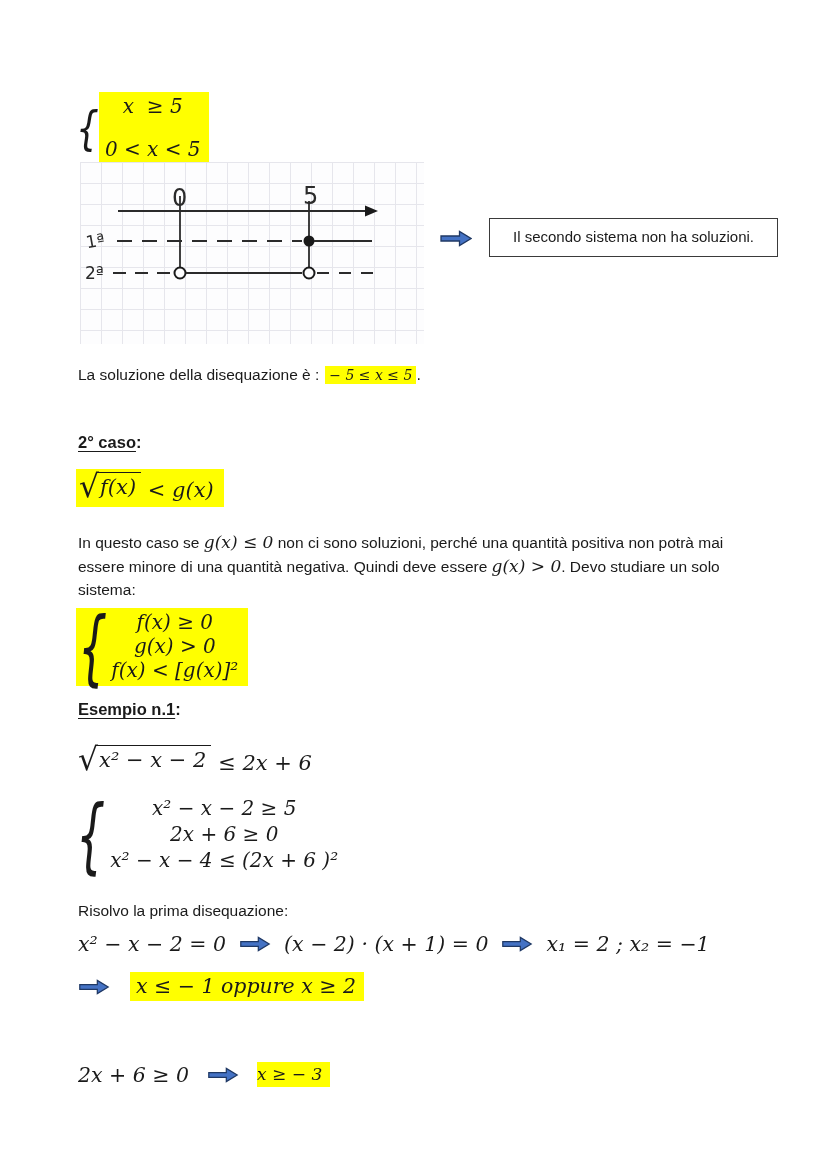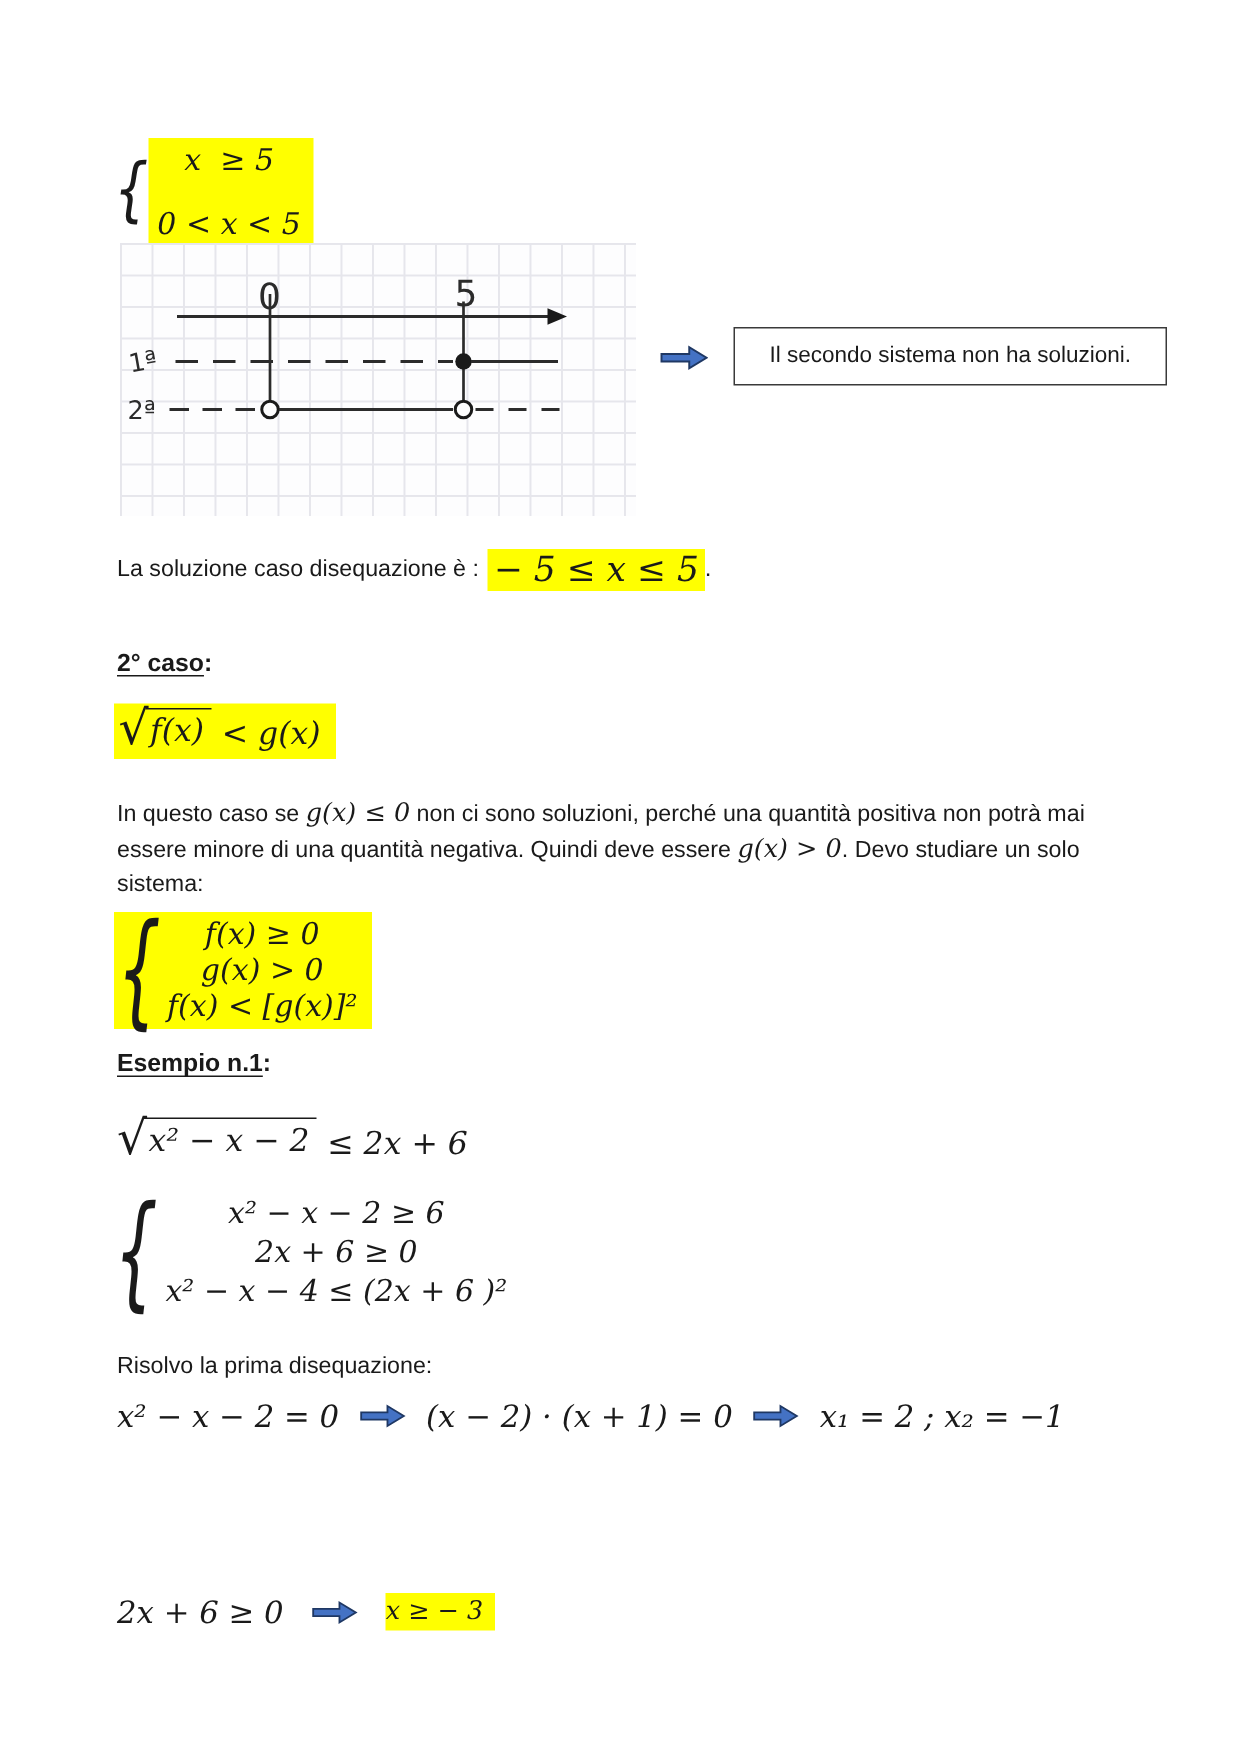--- a/index.html
+++ b/index.html
@@ -84,22 +84,22 @@
     </svg>
   </div>
 
   <svg class="abs barrow" style="left:440px;top:229px;" width="32" height="19" viewBox="0 0 32 19">
     <path d="M1 7 H19.5 V2.5 L31 9.5 L19.5 16.5 V12 H1 Z"></path>
   </svg>
 
   <div class="abs conclusion-box" style="left:489px;top:218px;width:287px;height:37px;text-align:center;">Il secondo sistema non ha soluzioni.</div>
 
   <div class="abs eq-row" style="left:78px;top:366px;">
-    <span style="font-size:15.5px;margin-right:6px;">La soluzione caso disequazione è : </span>
-    <span class="hl math" style="font-size:23px;padding:1px 4px;">− 5 ≤ x ≤ 5</span>
+    <span style="font-size:15.5px;margin-right:6px;">La soluzione della disequazione è : </span>
+    <span class="hl math" style="font-size:14px;padding:1px 4px;">− 5 ≤ x ≤ 5</span>
     <span style="font-size:16px;">.</span>
   </div>
 
   <div class="abs heading" style="left:78px;top:433px;">
     <span class="u">2° caso</span><span>:</span>
   </div>
 
   <div class="abs hl math" style="left:76px;top:469px;font-size:21px;padding:3px 10px 5px 3px;">
     <span class="sqrt">
       <span class="rad">√</span>
@@ -129,40 +129,46 @@
     <span class="sqrt">
       <span class="rad">√</span>
       <span class="radicand">x² − x − 2</span>
     </span>
     <span> ≤ 2x + 6</span>
   </div>
 
   <div class="abs system" style="left:76px;top:795px;">
     <span class="sys-brace brace3 math">{</span>
     <span class="sys-lines" style="margin-left:5px;">
-      <span class="sys-line math" style="line-height:26px;">x² − x − 2 ≥ 6</span>
+      <span class="sys-line math" style="line-height:26px;">x² − x − 2 ≥ 5</span>
       <span class="sys-line math" style="line-height:26px;">2x + 6 ≥ 0</span>
       <span class="sys-line math" style="line-height:26px;">x² − x − 4 ≤ (2x + 6 )²</span>
     </span>
   </div>
 
   <div class="abs" style="left:78px;top:902px;font-size:15.5px;">Risolvo la prima disequazione:</div>
 
   <div class="abs eq-row" style="left:78px;top:932px;">
     <span class="math" style="font-size:20.5px;">x² − x − 2 = 0</span>
     <svg class="barrow" style="margin:0 13px;" width="32" height="18" viewBox="0 0 32 19">
         <path d="M1 7 H19.5 V2.5 L31 9.5 L19.5 16.5 V12 H1 Z"></path>
       </svg>
     <span class="math" style="font-size:20.5px;">(x − 2) · (x + 1) = 0</span>
     <svg class="barrow" style="margin:0 13px;" width="32" height="18" viewBox="0 0 32 19">
         <path d="M1 7 H19.5 V2.5 L31 9.5 L19.5 16.5 V12 H1 Z"></path>
       </svg>
     <span class="math" style="font-size:20.5px;">x₁ = 2 ; x₂ = −1</span>
   </div>
 
+  <div class="abs eq-row" style="left:78px;top:972px;">
+    <svg class="barrow" width="32" height="18" viewBox="0 0 32 19">
+        <path d="M1 7 H19.5 V2.5 L31 9.5 L19.5 16.5 V12 H1 Z"></path>
+      </svg>
+    <span class="hl math" style="font-size:20.5px;margin-left:20px;padding:2px 8px 3px 6px;">x ≤ − 1 oppure x ≥ 2</span>
+  </div>
 
 
   <div class="abs eq-row" style="left:78px;top:1062px;">
     <span class="math" style="font-size:20.5px;">2x + 6 ≥ 0</span>
     <svg class="barrow" style="margin:0 18px;" width="32" height="18" viewBox="0 0 32 19">
         <path d="M1 7 H19.5 V2.5 L31 9.5 L19.5 16.5 V12 H1 Z"></path>
       </svg>
     <span class="hl math" style="font-size:17px;padding:2px 8px 3px 0;">x ≥ − 3</span>
   </div>
 

